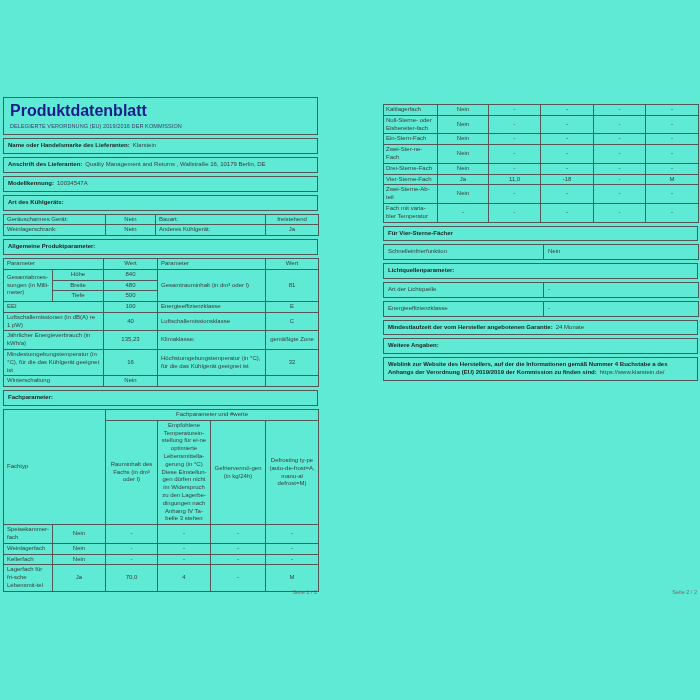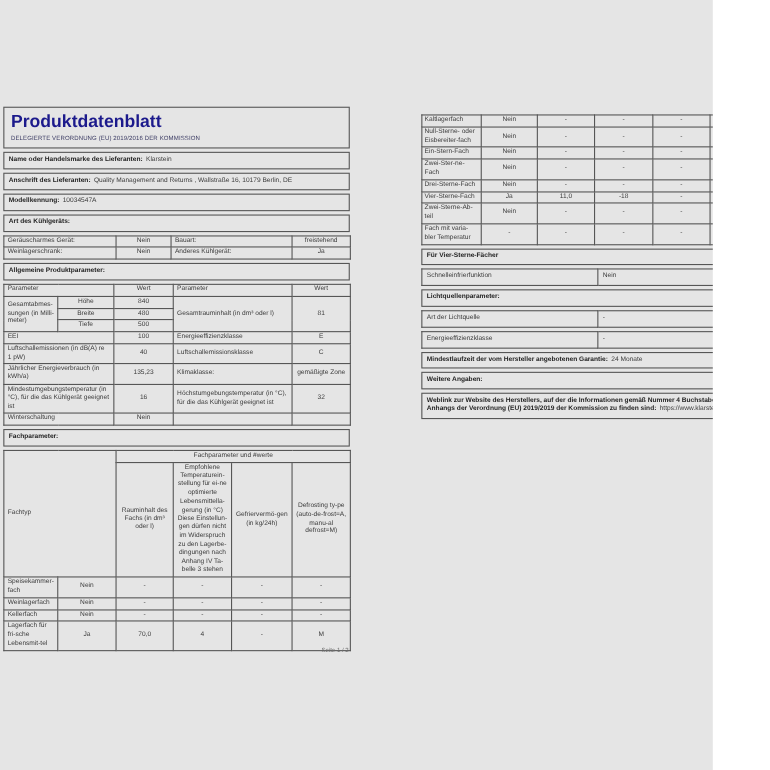--- a/index.html
+++ b/index.html
@@ -1,16 +1,16 @@
 <!DOCTYPE html>
 <html><head>
 <meta charset="utf-8">
 <style>
   html,body{margin:0;padding:0;background:#ffffff;}
-  .screen{position:relative;width:648px;height:700px;background:#e5e5e5;overflow:hidden;
+  .screen{position:relative;width:700px;height:700px;background:#5eead4;overflow:hidden;
           font-family:"Liberation Sans",sans-serif;color:#3c3c3c;}
   .page{position:absolute;top:97px;width:315px;height:510px;}
   .page1{left:3px;}
   .page2{left:383px;}
   .page2-inner{margin-top:7px;}
 
   .box{border:1px solid #565656;padding:3px 4px;margin-bottom:3px;font-size:6px;line-height:1.3;}
   .title-box{padding:3px 6px 4px 6px;}
   .title{font-size:16px;font-weight:bold;color:#1c1a8c;line-height:1.2;}
   .subtitle{font-size:5.5px;color:#3c3c64;margin-top:3px;letter-spacing:0.1px;}

